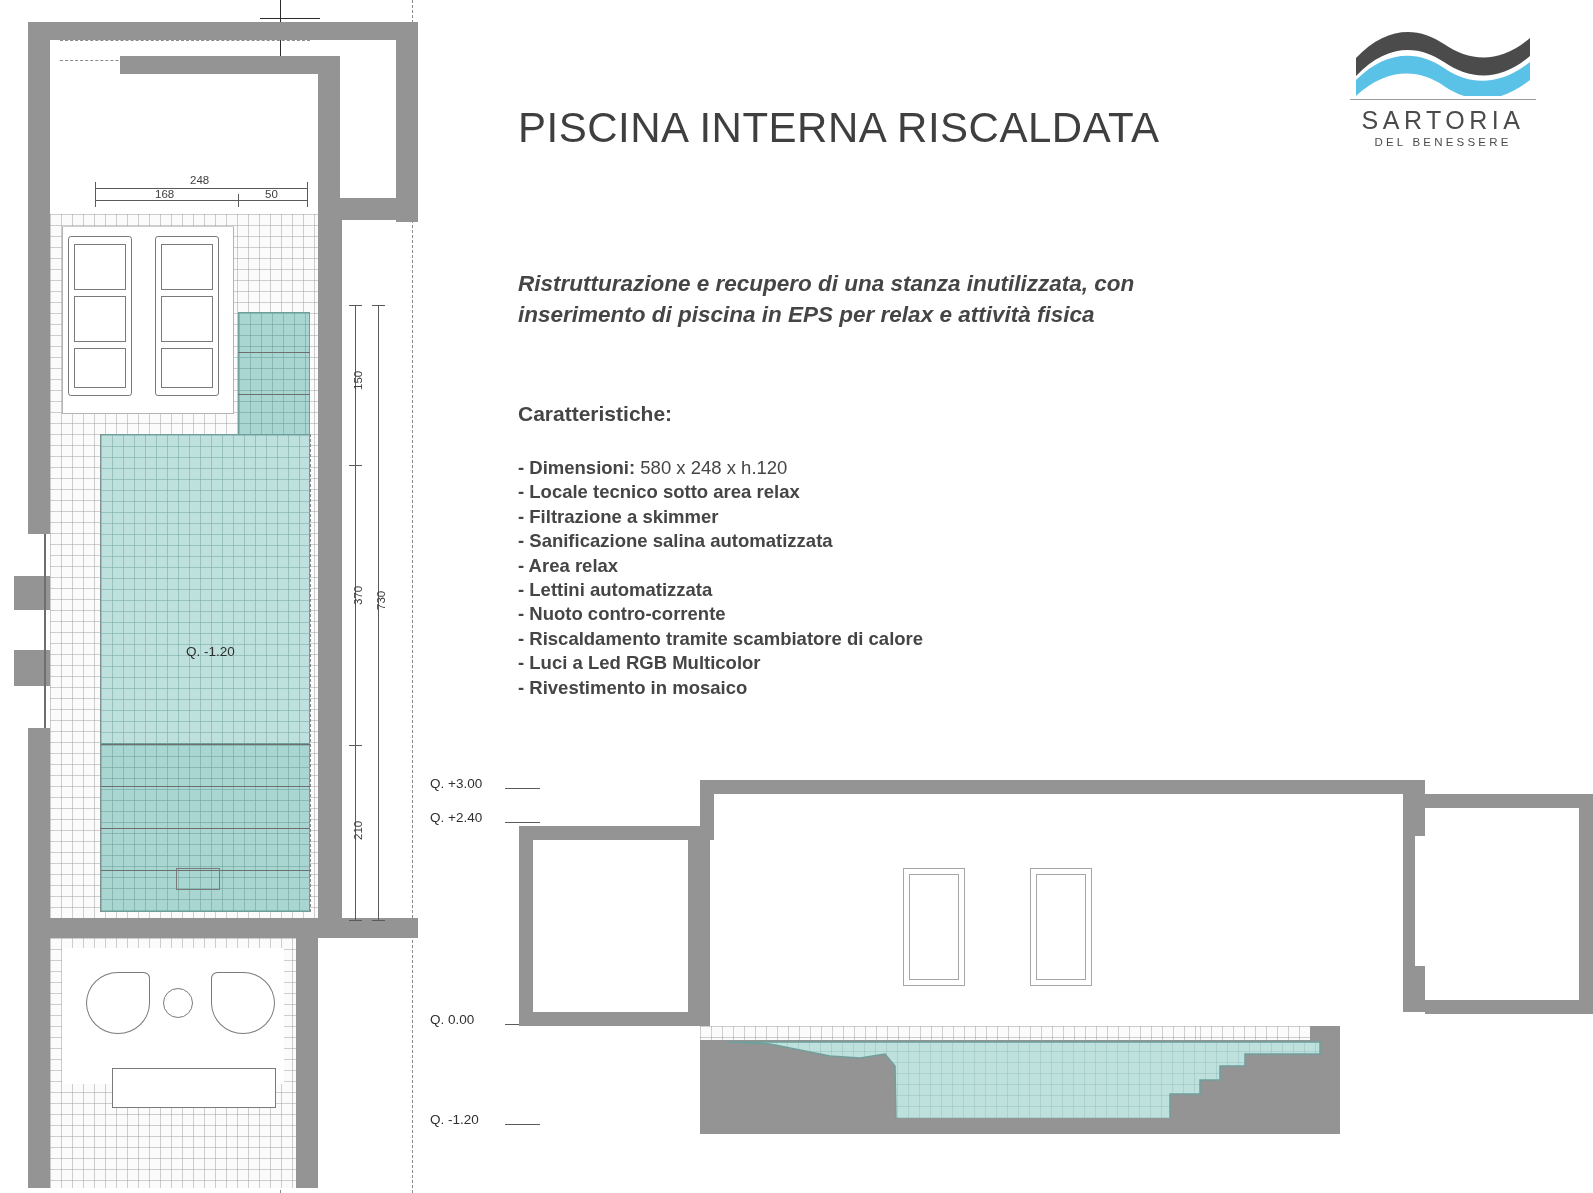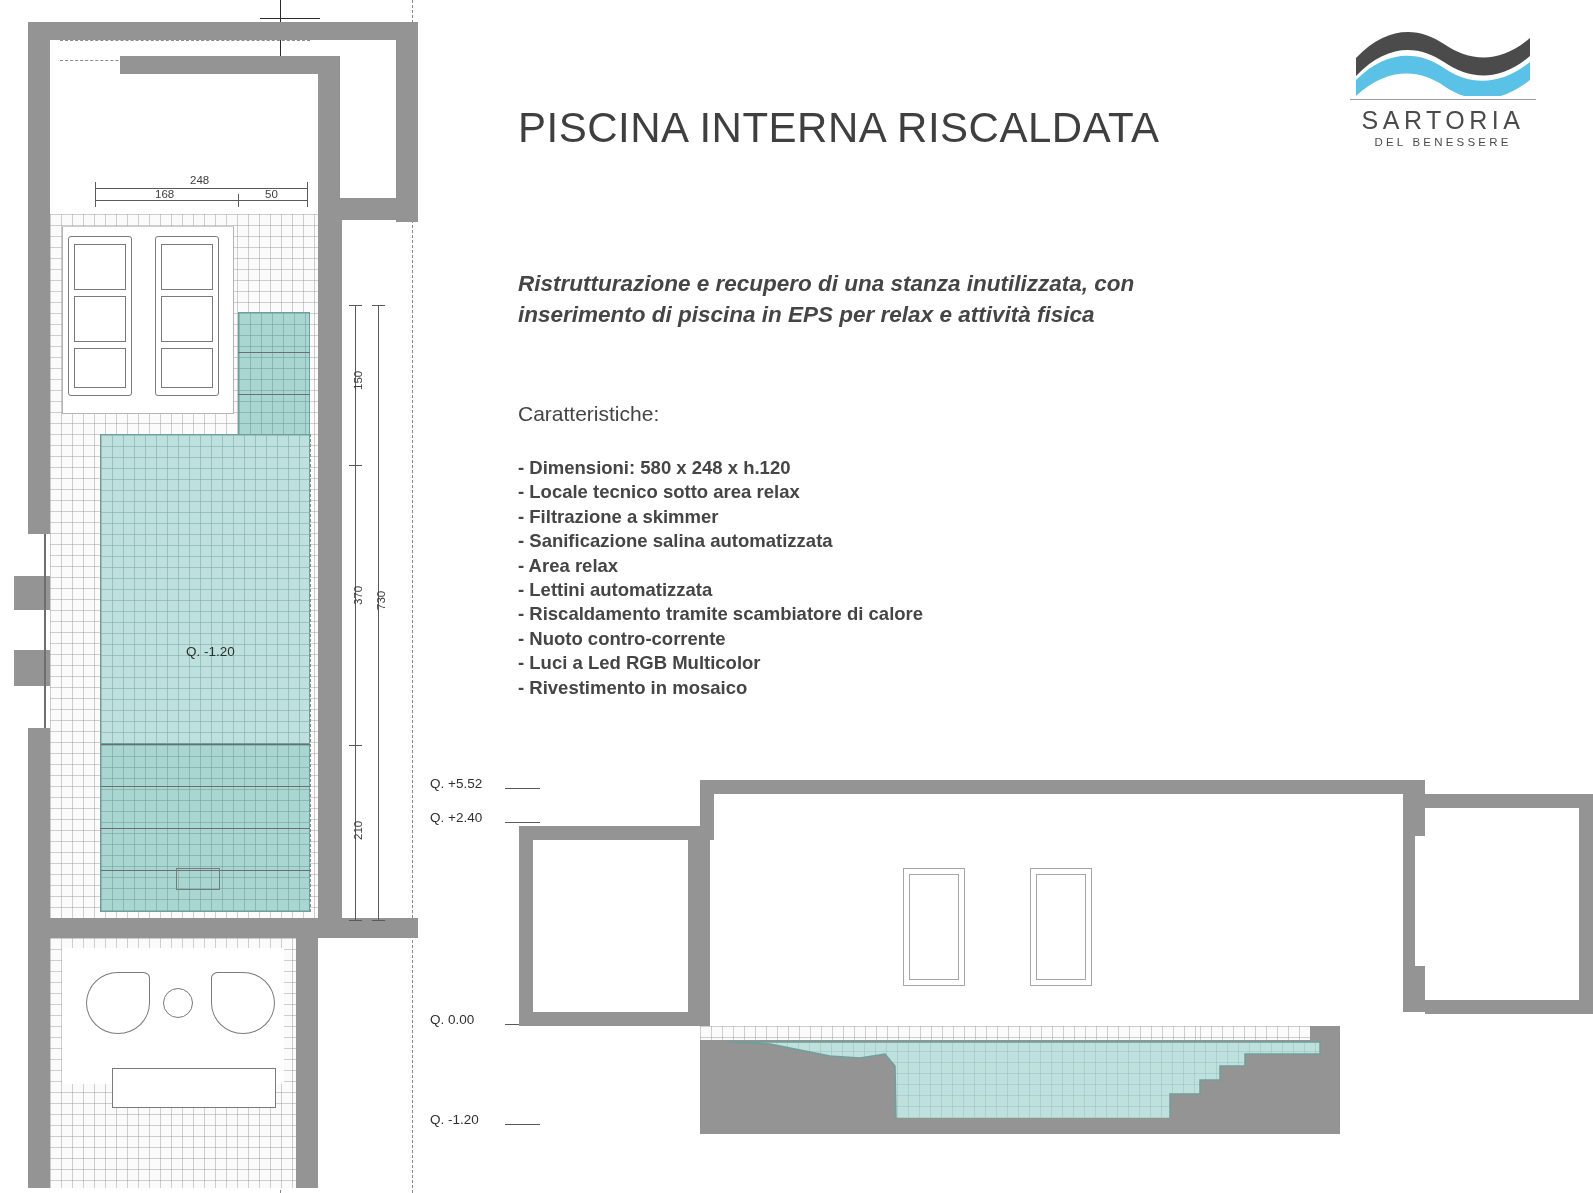--- a/index.html
+++ b/index.html
@@ -40,41 +40,41 @@
     font-weight: bold;
     font-style: italic;
     line-height: 31px;
     color: #454545;
   }
   .feat-head {
     position: absolute;
     left: 518px;
     top: 402px;
     font-size: 21px;
-    font-weight: normal;
+    font-weight: bold;
     color: #454545;
     text-align: right;
   }
   .feat-list {
     position: absolute;
     left: 518px;
     top: 456px;
     width: 700px;
     list-style: none;
     margin: 0;
     padding: 0;
     font-size: 18.5px;
     line-height: 24.4px;
     color: #454545;
   }
   .feat-list li {
     white-space: nowrap;
     font-weight: bold;
   }
-  .feat-list li .plain { font-weight: bold; }
+  .feat-list li .plain { font-weight: normal; }
 
   
   .logo {
     position: absolute;
     left: 1348px;
     top: 24px;
     width: 190px;
     height: 130px;
   }
   .logo-name {
@@ -202,22 +202,22 @@
   <div class="title">PISCINA INTERNA RISCALDATA</div>
   <div class="subtitle">Ristrutturazione e recupero di una stanza inutilizzata, con inserimento di piscina in EPS per relax e attività fisica</div>
   <div class="feat-head">Caratteristiche:</div>
   <ul class="feat-list">
     <li><span>- Dimensioni:</span> <span class="plain">580 x 248 x h.120</span></li>
     <li><span>- Locale tecnico sotto area relax</span></li>
     <li><span>- Filtrazione a skimmer</span></li>
     <li><span>- Sanificazione salina automatizzata</span></li>
     <li><span>- Area relax</span></li>
     <li><span>- Lettini automatizzata</span></li>
+    <li><span>- Nuoto contro-corrente</span></li>
     <li><span>- Riscaldamento tramite scambiatore di calore</span></li>
-    <li><span>- Nuoto contro-corrente</span></li>
     <li><span>- Luci a Led RGB Multicolor</span></li>
     <li><span>- Rivestimento in mosaico</span></li>
   </ul>
 
   <div>
 
     <div class="axis-v" style="left:280px; top:0; height:100px;"></div>
     <div class="axis-h" style="left:260px; top:18px; width:60px;"></div>
     <div class="dash-v" style="left:412px; top:0; height:1193px;"></div>
     <div class="dash-v" style="left:280px; top:1100px; height:93px;"></div>
@@ -316,21 +316,21 @@
     <div class="dim-txt-v" style="left:352px; top:840px;">210</div>
 
     <div class="dim-line" style="left:378px; top:305px; width:1px; height:615px;"></div>
     <div class="dim-line" style="left:372px; top:305px; width:13px; height:1px;"></div>
     <div class="dim-line" style="left:372px; top:920px; width:13px; height:1px;"></div>
     <div class="dim-txt-v" style="left:375px; top:610px;">730</div>
   </div>
 
   <div>
 
-    <div class="quote" style="left:430px; top:776px;">Q. +5.52</div>
+    <div class="quote" style="left:430px; top:776px;">Q. +3.00</div>
     <div class="quote" style="left:430px; top:810px;">Q. +2.40</div>
     <div class="quote" style="left:430px; top:1012px;">Q. 0.00</div>
     <div class="quote" style="left:430px; top:1112px;">Q. -1.20</div>
 
     <div class="dim-line" style="left:505px; top:788px; width:35px; height:1px;"></div>
     <div class="dim-line" style="left:505px; top:822px; width:35px; height:1px;"></div>
     <div class="dim-line" style="left:505px; top:1024px; width:35px; height:1px;"></div>
     <div class="dim-line" style="left:505px; top:1124px; width:35px; height:1px;"></div>
 
     <div class="wall" style="left:713px; top:780px; width:690px; height:14px;"></div>

